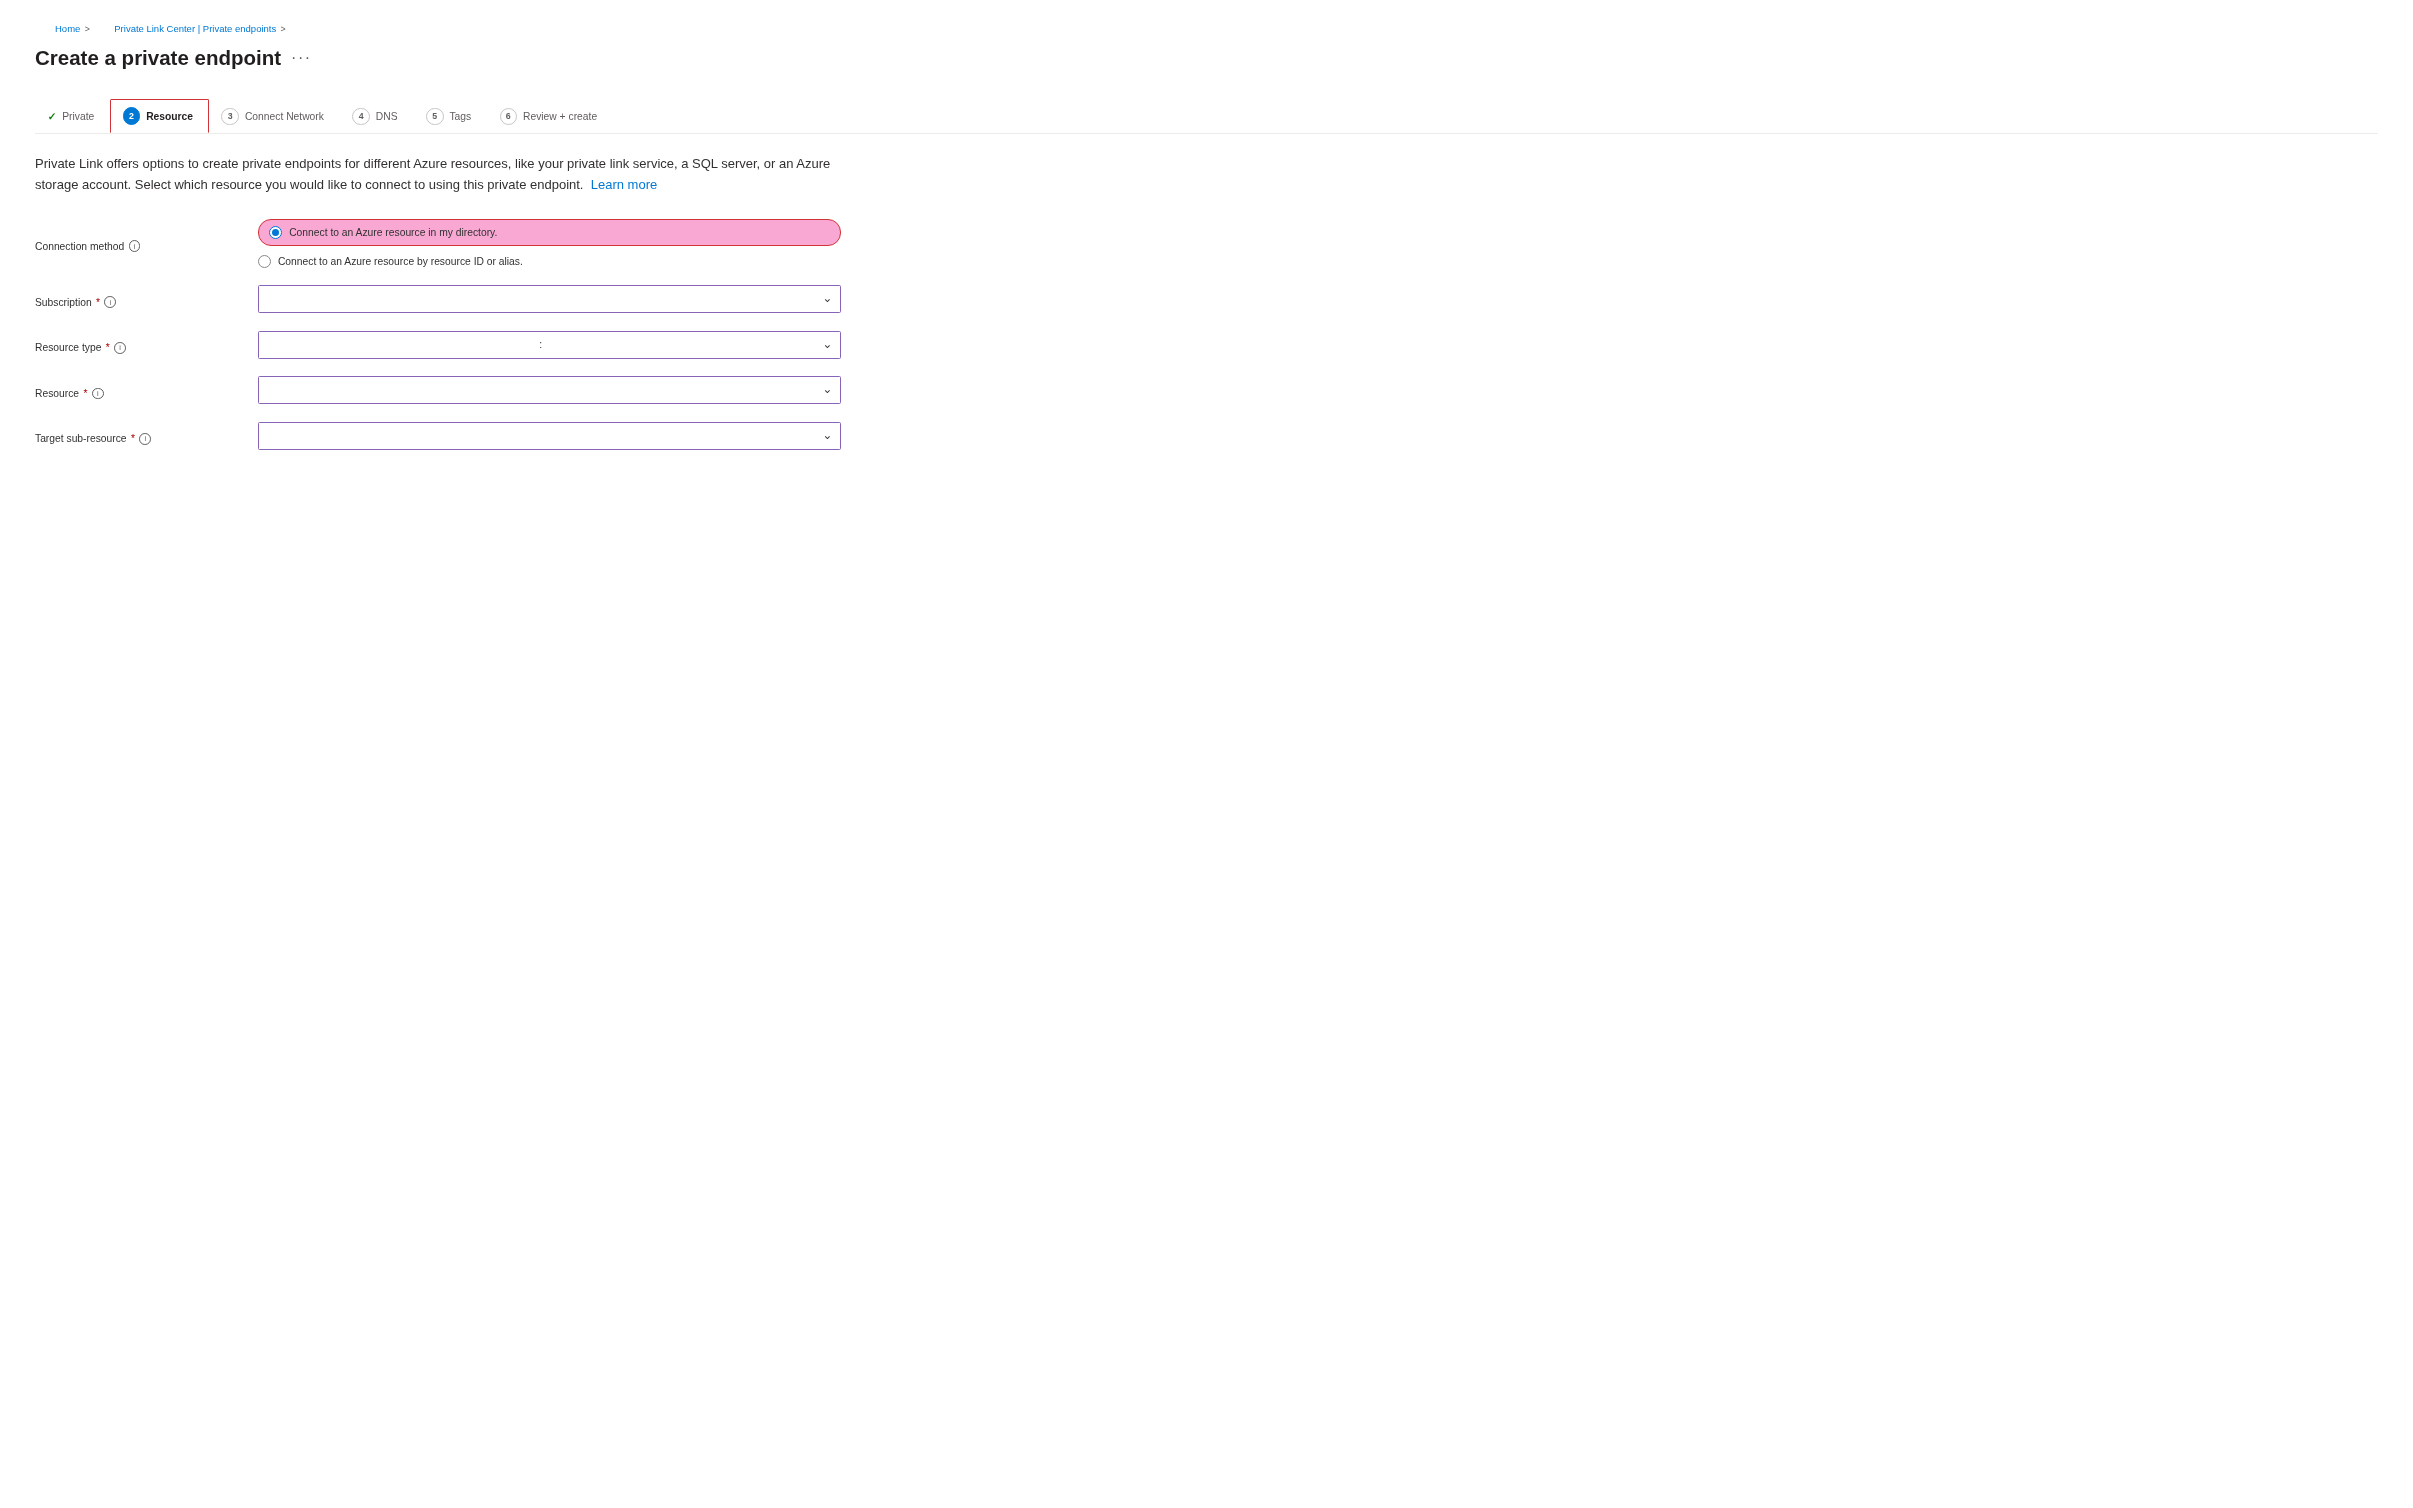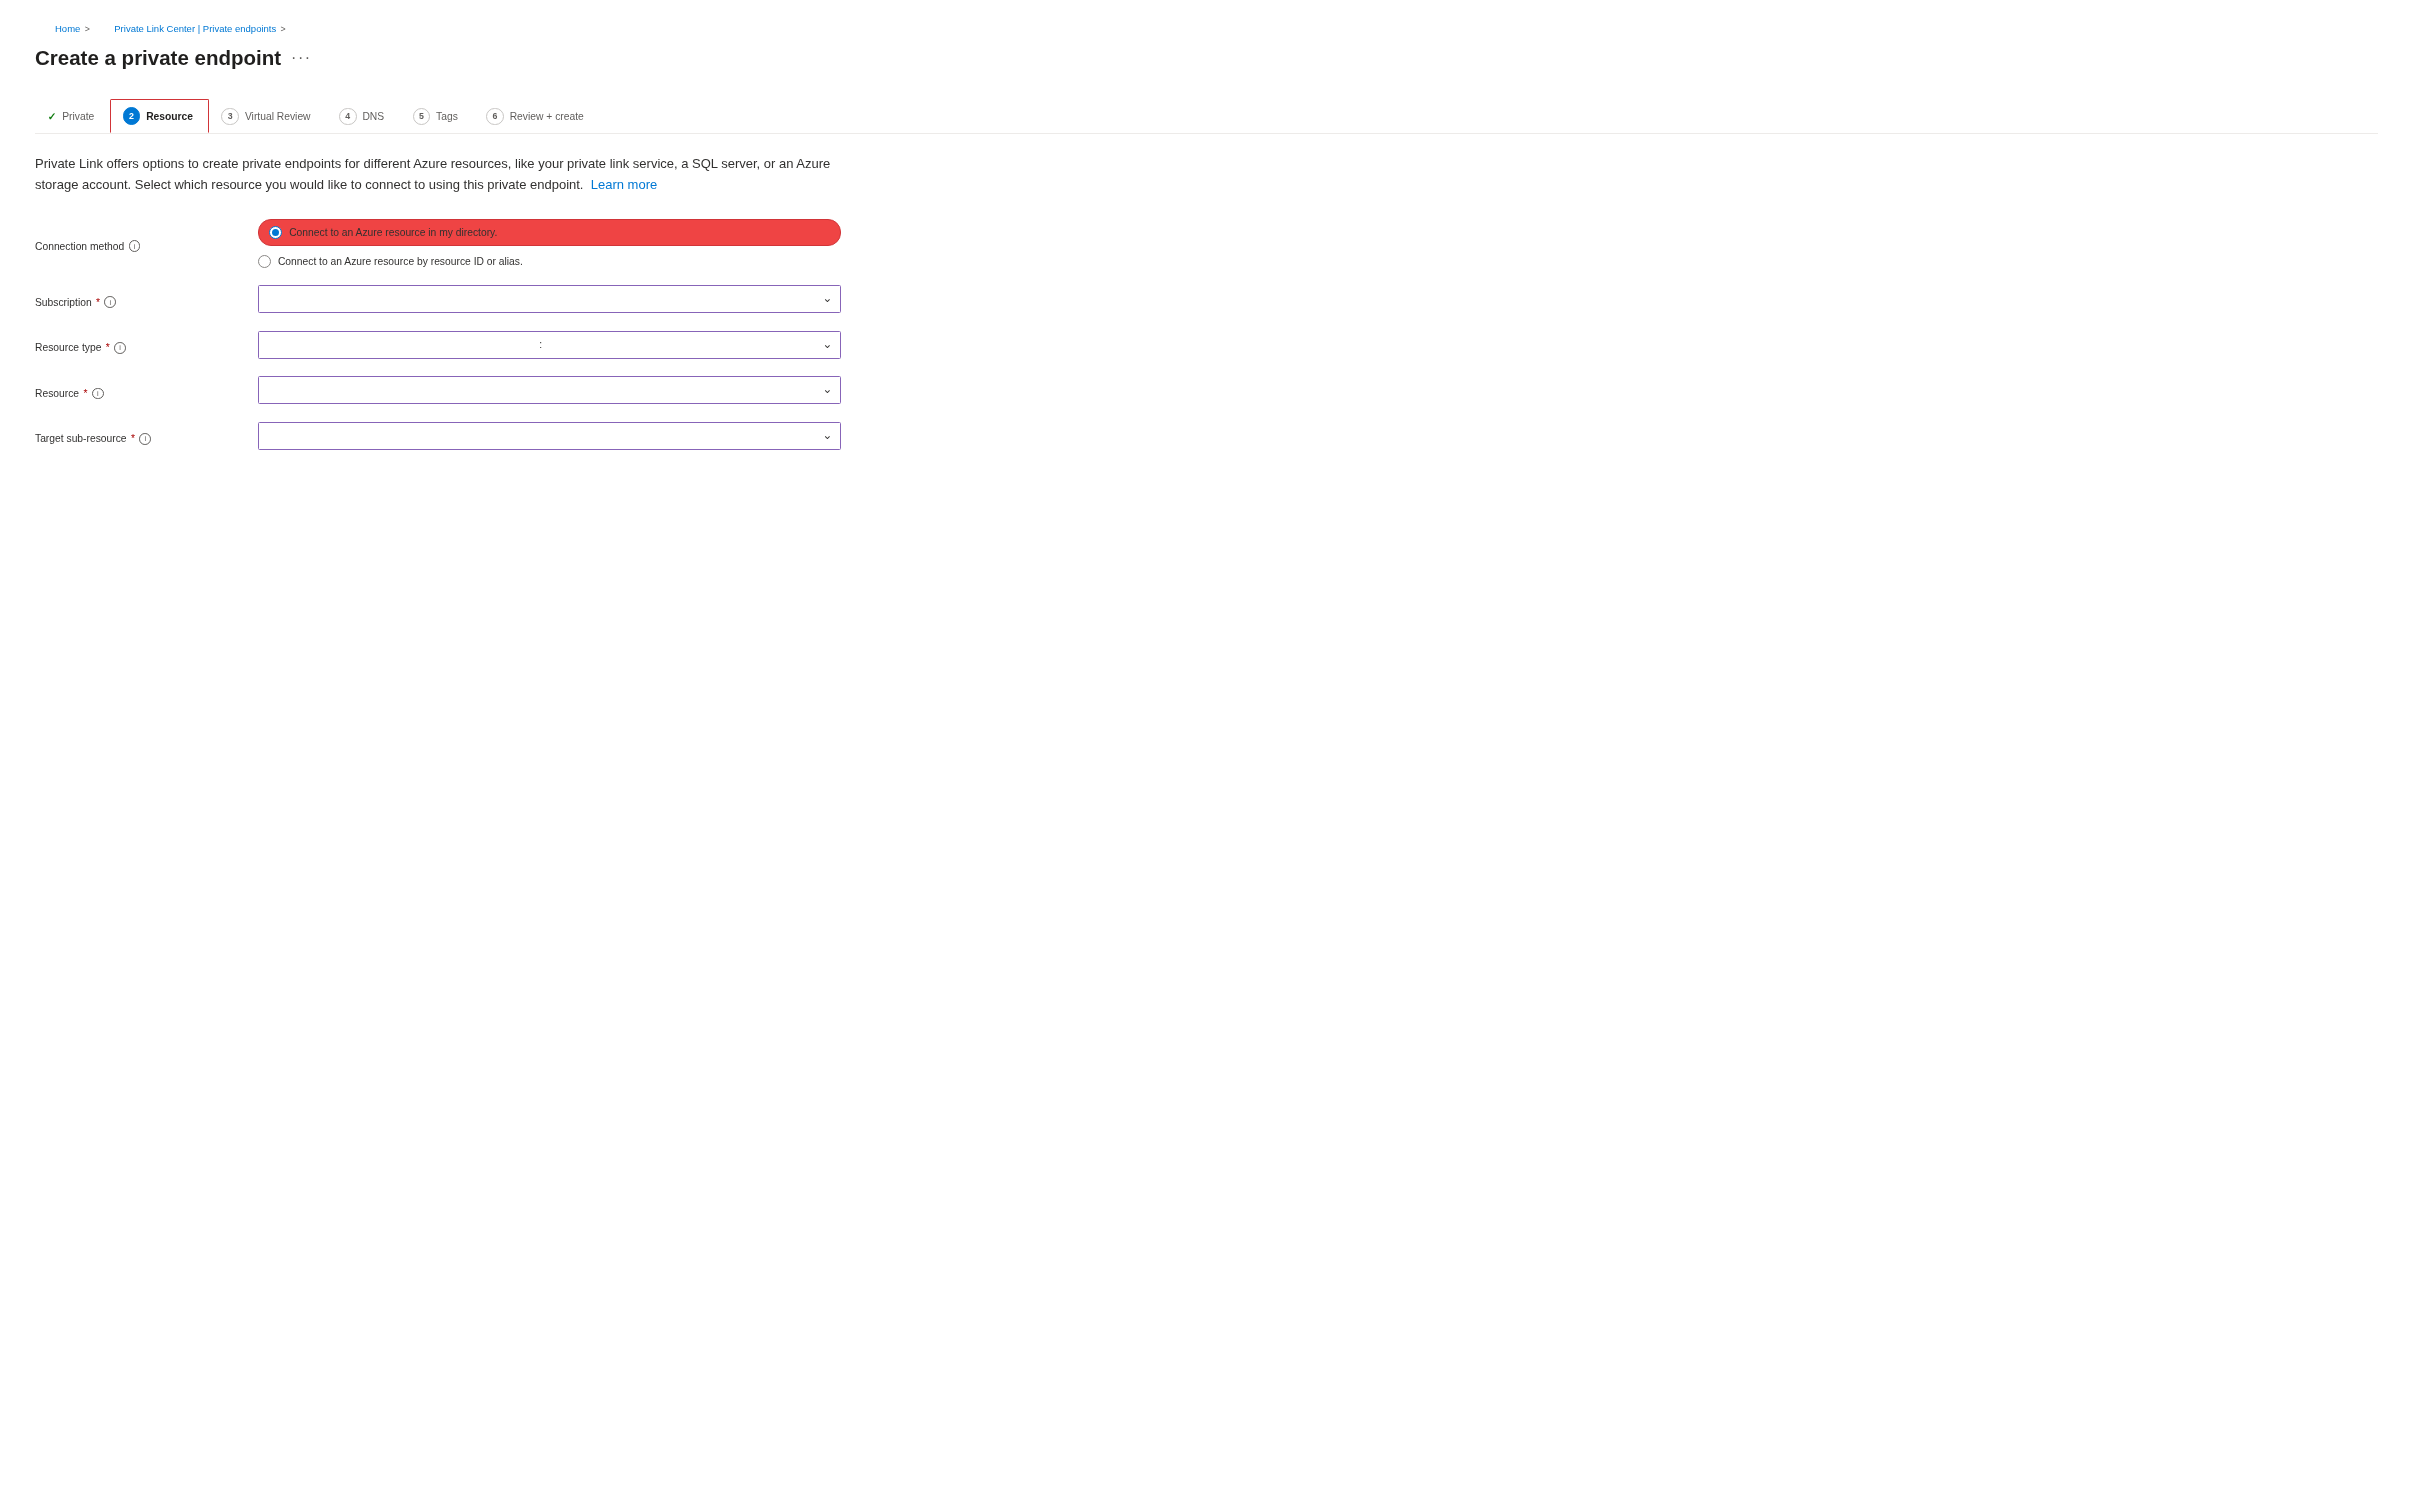--- a/index.html
+++ b/index.html
@@ -167,21 +167,21 @@
       align-items: center;
       gap: 7.3px;
       font-size: 10.3px;
       color: #323130;
       cursor: pointer;
     }
     .radio-option.selected-option {
       border: 1.5px solid #d13438;
       padding: 5.9px 10.3px;
       border-radius: 13px;
-      background: #ef4444;
+      background: #f9a8d4;
     }
     .radio-circle {
       width: 13px;
       height: 13px;
       border-radius: 50%;
       border: 1.5px solid #0078d4;
       display: flex;
       align-items: center;
       justify-content: center;
       flex-shrink: 0;
@@ -253,21 +253,21 @@
     <span>Private</span>
   </div>
 
   <div class="step-item active">
     <span class="step-circle">2</span>
     <span>Resource</span>
   </div>
 
   <div class="step-item">
     <span class="step-circle">3</span>
-    <span>Virtual Review</span>
+    <span>Connect Network</span>
   </div>
 
   <div class="step-item">
     <span class="step-circle">4</span>
     <span>DNS</span>
   </div>
 
   <div class="step-item">
     <span class="step-circle">5</span>
     <span>Tags</span>

